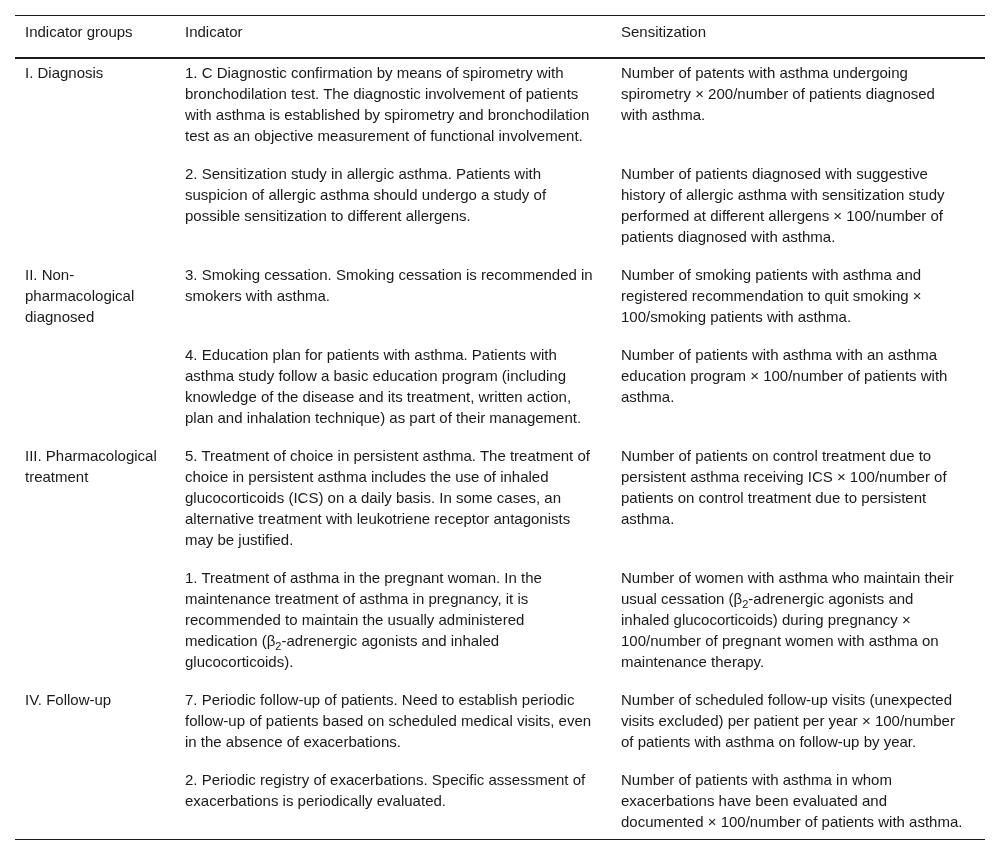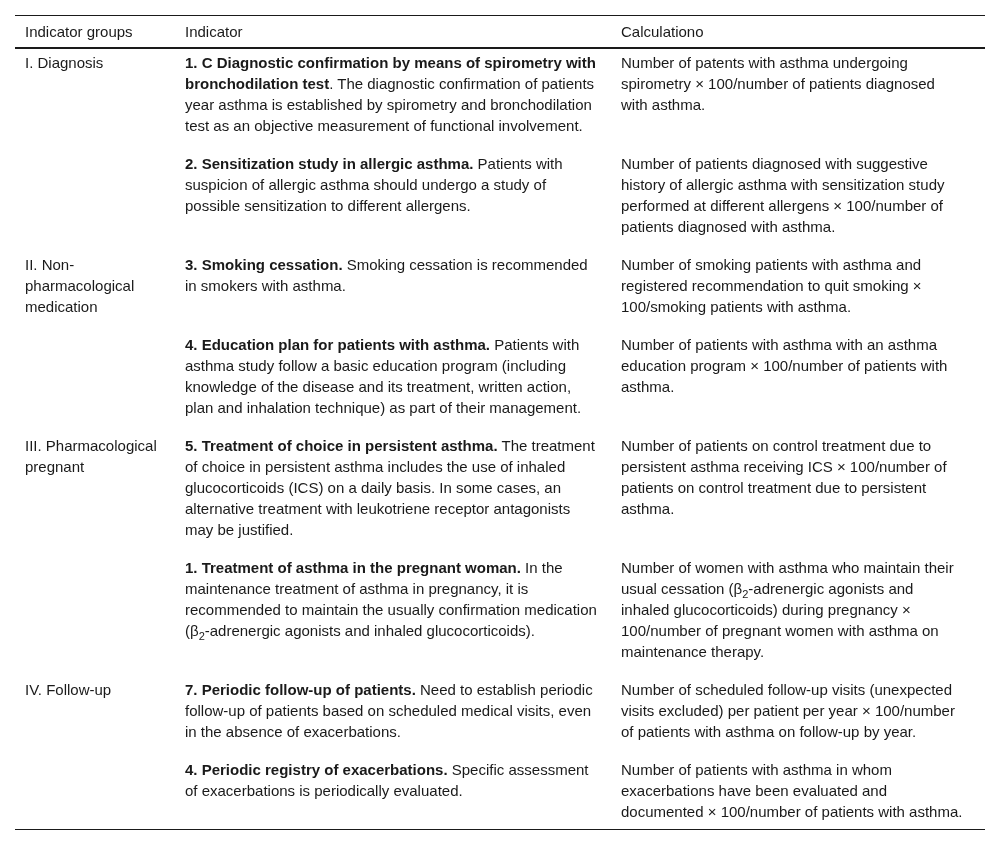--- a/index.html
+++ b/index.html
@@ -26,99 +26,99 @@
     }
     table.indicators col.c1 { width: 160px; }
     table.indicators col.c2 { width: 436px; }
     table.indicators col.c3 { width: 374px; }
     thead tr th {
       font-weight: normal;
       text-align: left;
       vertical-align: top;
       border-top: 1px solid #1a1a1a;
       border-bottom: 2px solid #1a1a1a;
-      padding: 5px 0 5px 10px;
+      padding: 5px 0 15px 10px;
       height: 21px;
     }
     tbody td {
       vertical-align: top;
       padding: 16px 0 1px 10px;
       text-align: left;
     }
     tbody tr.last td {
       border-bottom: 1px solid #1a1a1a;
       padding-bottom: 7px;
     }
     tbody tr:first-child td {
       padding-top: 3px;
     }
-    .ind-title { font-weight: bold; margin-top: 40px; }
+    .ind-title { font-weight: normal; margin-top: 40px; }
     .calc { padding-right: 20px; }
     .ind { padding-right: 14px; }
     sub { font-size: 11px; line-height: 0; vertical-align: -4px; }
   </style>
 </head>
 <body>
 
 <table class="indicators">
   <colgroup>
     <col class="c1">
       <col class="c2">
       <col class="c3">
   </colgroup>
   <thead>
     <tr>
       <th>Indicator groups</th>
       <th>Indicator</th>
-      <th>Calculationo</th>
+      <th>Sensitization</th>
     </tr>
   </thead>
   <tbody>
 
     <tr>
       <td>I. Diagnosis</td>
-      <td class="ind"><span class="ind-title">1. C Diagnostic confirmation by means of spirometry with bronchodilation test</span><span>. The diagnostic confirmation of patients year asthma is established by spirometry and bronchodilation test as an objective measurement of functional involvement.</span></td>
-      <td class="calc">Number of patents with asthma undergoing spirometry × 100/number of patients diagnosed with asthma.</td>
+      <td class="ind"><span class="ind-title">1. C Diagnostic confirmation by means of spirometry with bronchodilation test</span><span>. The diagnostic involvement of patients with asthma is established by spirometry and bronchodilation test as an objective measurement of functional involvement.</span></td>
+      <td class="calc">Number of patents with asthma undergoing spirometry × 200/number of patients diagnosed with asthma.</td>
     </tr>
 
     <tr>
       <td></td>
       <td class="ind"><span class="ind-title">2. Sensitization study in allergic asthma.</span><span> Patients with suspicion of allergic asthma should undergo a study of possible sensitization to different allergens.</span></td>
       <td class="calc">Number of patients diagnosed with suggestive history of allergic asthma with sensitization study performed at different allergens × 100/number of patients diagnosed with asthma.</td>
     </tr>
 
     <tr>
-      <td>II. Non-pharmacological medication</td>
+      <td>II. Non-pharmacological diagnosed</td>
       <td class="ind"><span class="ind-title">3. Smoking cessation.</span><span> Smoking cessation is recommended in smokers with asthma.</span></td>
       <td class="calc">Number of smoking patients with asthma and registered recommendation to quit smoking × 100/smoking patients with asthma.</td>
     </tr>
 
     <tr>
       <td></td>
       <td class="ind"><span class="ind-title">4. Education plan for patients with asthma.</span><span> Patients with asthma study follow a basic education program (including knowledge of the disease and its treatment, written action, plan and inhalation technique) as part of their management.</span></td>
       <td class="calc">Number of patients with asthma with an asthma education program × 100/number of patients with asthma.</td>
     </tr>
 
     <tr>
-      <td>III. Pharmacological pregnant</td>
+      <td>III. Pharmacological treatment</td>
       <td class="ind"><span class="ind-title">5. Treatment of choice in persistent asthma.</span><span> The treatment of choice in persistent asthma includes the use of inhaled glucocorticoids (ICS) on a daily basis. In some cases, an alternative treatment with leukotriene receptor antagonists may be justified.</span></td>
       <td class="calc">Number of patients on control treatment due to persistent asthma receiving ICS × 100/number of patients on control treatment due to persistent asthma.</td>
     </tr>
 
     <tr>
       <td></td>
-      <td class="ind"><span class="ind-title">1. Treatment of asthma in the pregnant woman.</span><span> In the maintenance treatment of asthma in pregnancy, it is recommended to maintain the usually confirmation medication (β</span><sub>2</sub><span>-adrenergic agonists and inhaled glucocorticoids).</span></td>
+      <td class="ind"><span class="ind-title">1. Treatment of asthma in the pregnant woman.</span><span> In the maintenance treatment of asthma in pregnancy, it is recommended to maintain the usually administered medication (β</span><sub>2</sub><span>-adrenergic agonists and inhaled glucocorticoids).</span></td>
       <td class="calc"><span>Number of women with asthma who maintain their usual cessation (β</span><sub>2</sub><span>-adrenergic agonists and inhaled glucocorticoids) during pregnancy × 100/number of pregnant women with asthma on maintenance therapy.</span></td>
     </tr>
 
     <tr>
       <td>IV. Follow-up</td>
       <td class="ind"><span class="ind-title">7. Periodic follow-up of patients.</span><span> Need to establish periodic follow-up of patients based on scheduled medical visits, even in the absence of exacerbations.</span></td>
       <td class="calc">Number of scheduled follow-up visits (unexpected visits excluded) per patient per year × 100/number of patients with asthma on follow-up by year.</td>
     </tr>
 
     <tr class="last">
       <td></td>
-      <td class="ind"><span class="ind-title">4. Periodic registry of exacerbations.</span><span> Specific assessment of exacerbations is periodically evaluated.</span></td>
+      <td class="ind"><span class="ind-title">2. Periodic registry of exacerbations.</span><span> Specific assessment of exacerbations is periodically evaluated.</span></td>
       <td class="calc">Number of patients with asthma in whom exacerbations have been evaluated and documented × 100/number of patients with asthma.</td>
     </tr>
   </tbody>
 </table>
 
 </body></html>

